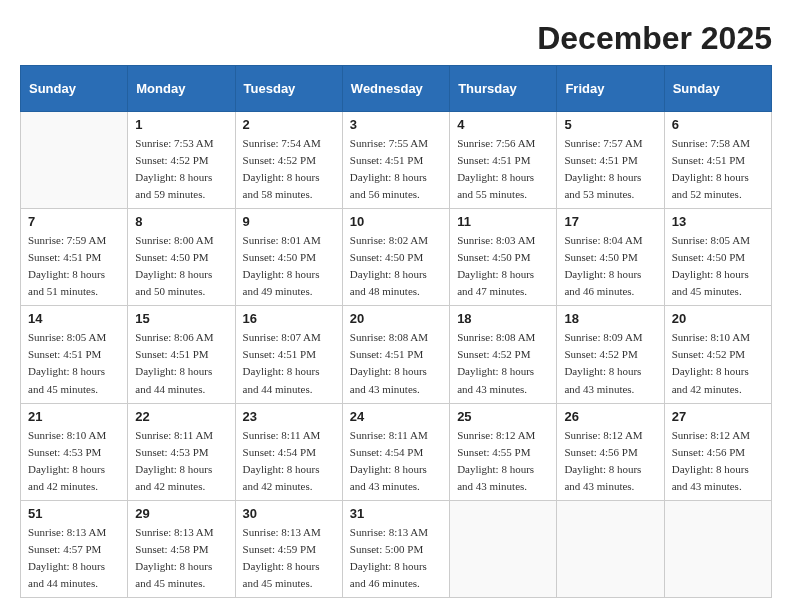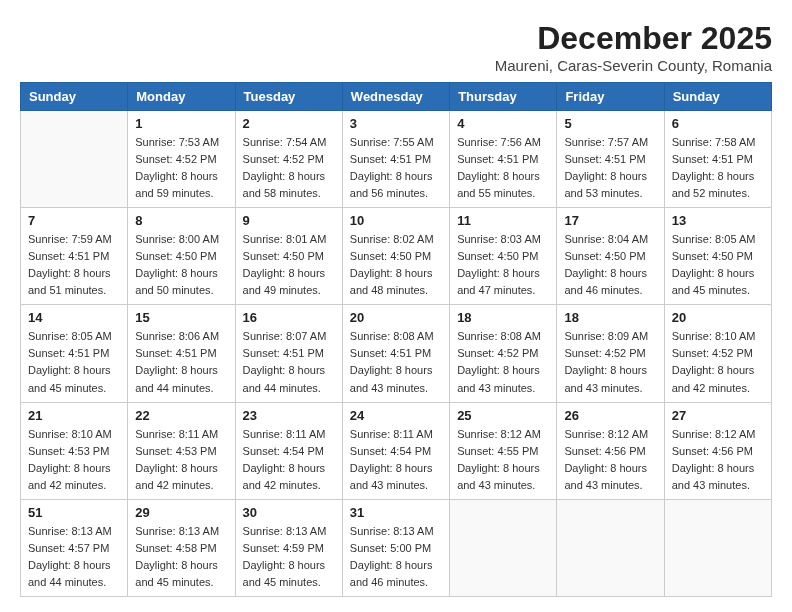--- a/index.html
+++ b/index.html
@@ -36,21 +36,21 @@
     }
     .calendar {
       width: 100%;
       border-collapse: collapse;
       border: 1px solid #bbb;
     }
     .calendar th {
       background: #2a6db5;
       color: #fff;
       text-align: left;
-      padding: 6px 8px;
+      padding: 15px 8px;
       font-size: 13px;
       border: 1px solid #2260a0;
     }
     .calendar td {
       vertical-align: top;
       padding: 5px 7px;
       border: 1px solid #ccc;
       font-size: 11px;
       color: #333;
       width: 14.28%;
@@ -64,37 +64,37 @@
       font-size: 13px;
       font-weight: bold;
       color: #222;
       display: block;
       margin-bottom: 3px;
     }
     .day-info {
       line-height: 1.55;
       font-size: 11px;
       color: #333;
+      font-family: Liberation Serif, serif;
     }
     .week-row td {
       height: 90px;
     }
   </style>
 </head>
 <body>
 
 <div class="header-logo">
   <div class="logo">
   <div style="display:flex;align-items:center;gap:4px;">
     
   </div>
 </div>
   <div class="title-block">
     <div class="month-title">December 2025</div>
-    <div class="subtitle">Maureni, Caras-Severin County, Romania</div>
   </div>
 </div>
 
 <table class="calendar">
   <thead>
     <tr>
     <th>Sunday</th>
         <th>Monday</th>
         <th>Tuesday</th>
         <th>Wednesday</th>

